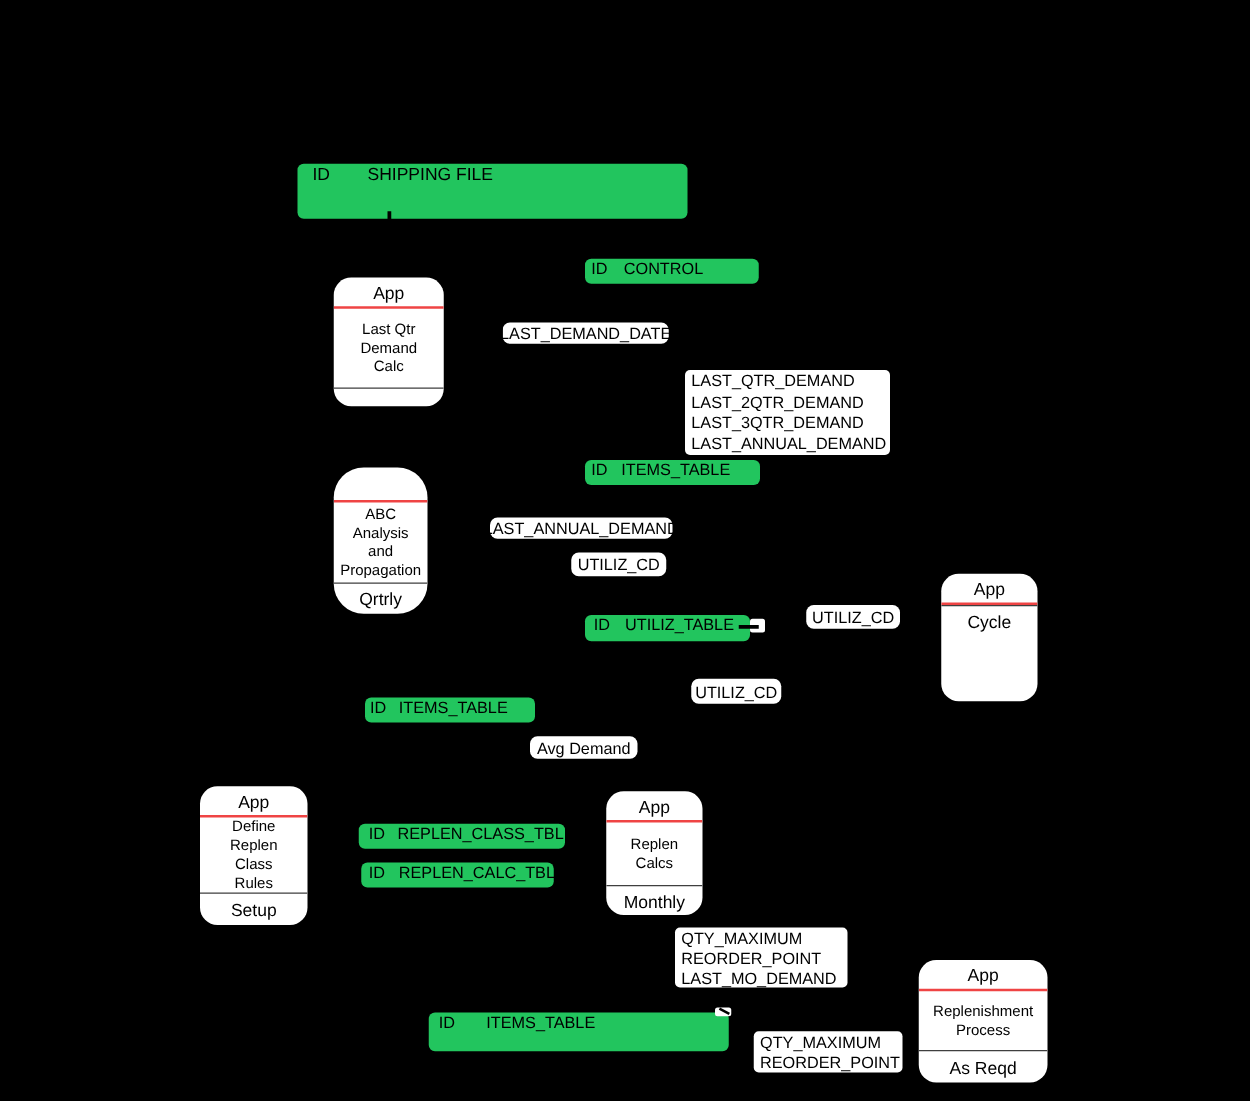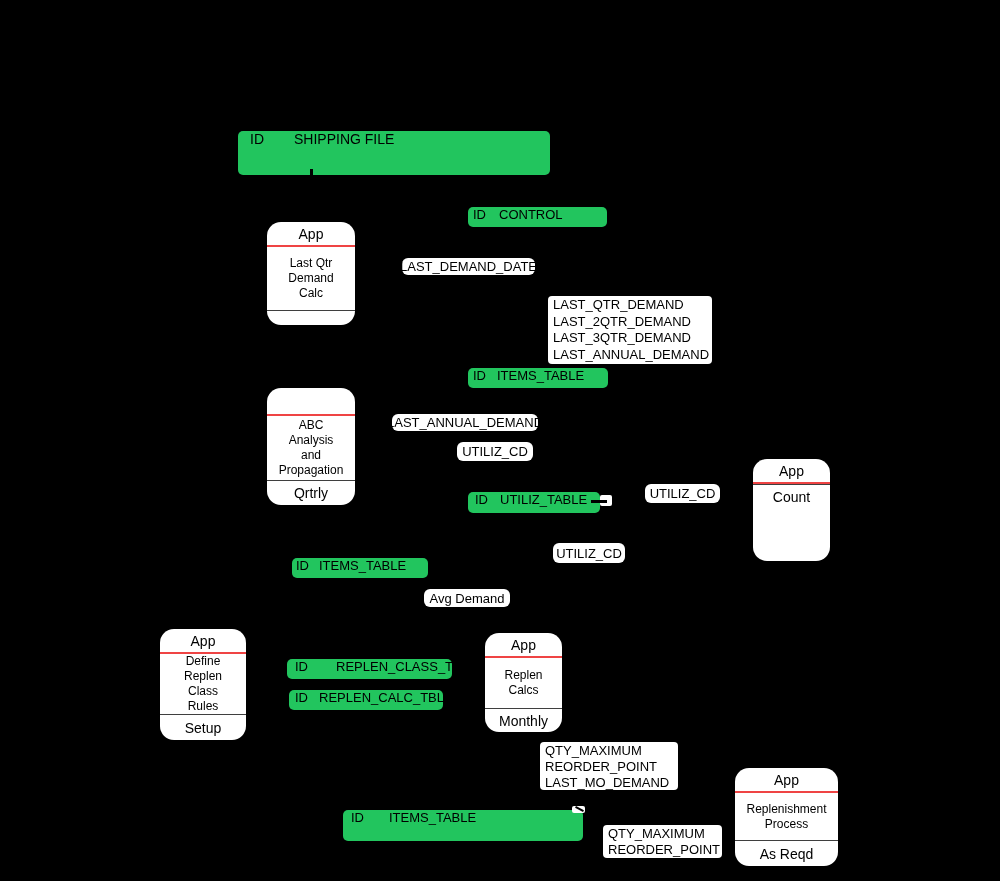--- a/index.html
+++ b/index.html
@@ -53,21 +53,21 @@
     <span style="margin-left:12px;">UTILIZ_TABLE</span>
   </div>
 
   <div class="ds" style="left:292px;top:558px;width:136px;height:20px;padding-left:4px;">
     <span class="pfx">ID</span>
     <span style="margin-left:10px;">ITEMS_TABLE</span>
   </div>
 
   <div class="ds" style="left:287px;top:659px;width:165px;height:20px;padding-left:8px;">
     <span class="pfx">ID</span>
-    <span style="margin-left:28px;">REPLEN_CLASS_TBL</span>
+    <span style="margin-left:10px;">REPLEN_CLASS_TBL</span>
   </div>
 
   <div class="ds" style="left:289px;top:690px;width:154px;height:20px;padding-left:6px;">
     <span class="pfx">ID</span>
     <span style="margin-left:11px;">REPLEN_CALC_TBL</span>
   </div>
 
   <div class="ds" style="left:343px;top:810px;width:240px;height:31px;padding-left:8px;">
     <span class="pfx">ID</span>
     <span style="margin-left:25px;">ITEMS_TABLE</span>
@@ -98,32 +98,32 @@
 REORDER_POINT</div>
 
   <div class="proc" style="left:267px;top:222px;width:88px;height:103px;">
     <div class="proc-h" style="height:25px;">App</div>
     <div class="proc-b">Last Qtr
 Demand
 Calc</div>
     <div class="proc-f" style="height:15px;"></div>
   </div>
 
-  <div class="proc" style="left:267px;top:388px;width:88px;height:117px;">
+  <div class="proc" style="left:267px;top:374px;width:75px;height:117px;border-radius:24px;">
     <div class="proc-h" style="height:28px;"></div>
     <div class="proc-b">ABC
 Analysis
 and
 Propagation</div>
     <div class="proc-f" style="height:25px;">Qrtrly</div>
   </div>
 
   <div class="proc" style="left:753px;top:459px;width:77px;height:102px;">
     <div class="proc-h" style="height:25px;">App</div>
-    <div class="proc-f" style="height:25px;">Count</div>
+    <div class="proc-f" style="height:25px;">Cycle</div>
   </div>
 
   <div class="proc" style="left:160px;top:629px;width:86px;height:111px;">
     <div class="proc-h" style="height:25px;">App</div>
     <div class="proc-b">Define
 Replen
 Class
 Rules</div>
     <div class="proc-f" style="height:26px;">Setup</div>
   </div>

